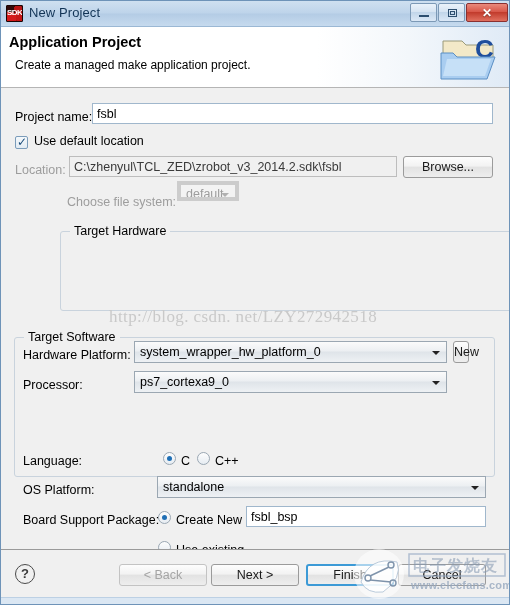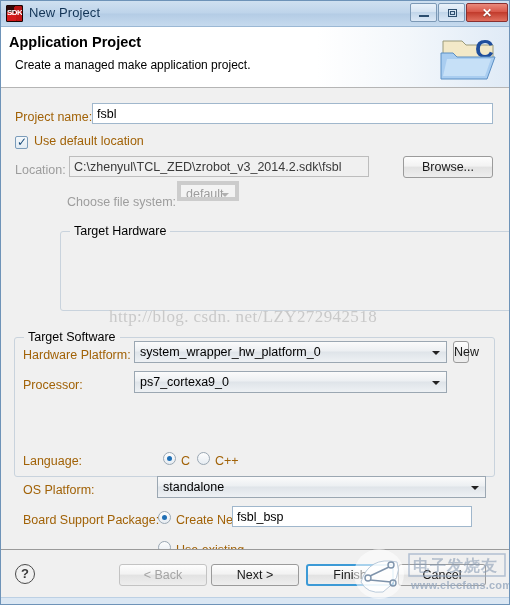--- a/index.html
+++ b/index.html
@@ -151,21 +151,21 @@
     position: absolute;
     left: 0; top: 87px;
     width: 510px;
     height: 461px;
     background: #f0f0f0;
   }
 
   .row { position: absolute; }
   .lbl {
     font-size: 12.5px;
-    color: #a16207;
+    color: #000000;
     white-space: nowrap;
   }
   .lbl.dim { color: #9d9d9d; }
 
   .textfield {
     box-sizing: border-box;
     background: #ffffff;
     border: 1px solid #a0b7cc;
     font-size: 12.5px;
     color: #000000;
@@ -393,21 +393,21 @@
     <div class="checkbox" style="left:14px; top:48px;">
       <span class="tick">✓</span>
     </div>
     <div class="row" style="left:33px; top:43px;">
       <span class="lbl">Use default location</span>
     </div>
 
     <div class="row" style="left:14px; top:72px;">
       <span class="lbl dim">Location:</span>
     </div>
-    <div class="textfield readonly" style="position:absolute; left:68px; top:68px; width:300px;">C:\zhenyul\TCL_ZED\zrobot_v3_2014.2.sdk\fsbl</div>
+    <div class="textfield readonly" style="position:absolute; left:68px; top:68px; width:328px;">C:\zhenyul\TCL_ZED\zrobot_v3_2014.2.sdk\fsbl</div>
     <div class="btn" style="position:absolute; left:402px; top:68px; width:90px;">Browse...</div>
 
     <div class="row" style="left:66px; top:104px;">
       <span class="lbl dim">Choose file system:</span>
     </div>
     <div class="combo flat disabled" style="position:absolute; left:176px; top:93px; width:62px; height:20px; line-height:18px;">
       <span>default</span>
       <span class="arrow" style="top:8px;"></span>
     </div>
 
@@ -455,21 +455,21 @@
       <span class="arrow"></span>
     </div>
 
     <div class="row" style="left:22px; top:422px;">
       <span class="lbl">Board Support Package:</span>
     </div>
     <div class="radio on" style="left:157px; top:423px;"></div>
     <div class="row" style="left:175px; top:422px;text-align:center;">
       <span class="lbl">Create New</span>
     </div>
-    <div class="textfield" style="position:absolute; left:231px; top:418px; width:240px;">fsbl_bsp</div>
+    <div class="textfield" style="position:absolute; left:245px; top:418px; width:240px;">fsbl_bsp</div>
 
     <div class="radio" style="left:157px; top:453px;"></div>
     <div class="row" style="left:175px; top:452px;">
       <span class="lbl">Use existing</span>
     </div>
   </div>
 
   <div class="footer">
     <div class="help-icon">?</div>
     <div class="btn disabled" style="position:absolute; left:118px; top:14px; width:88px;">&lt; Back</div>

